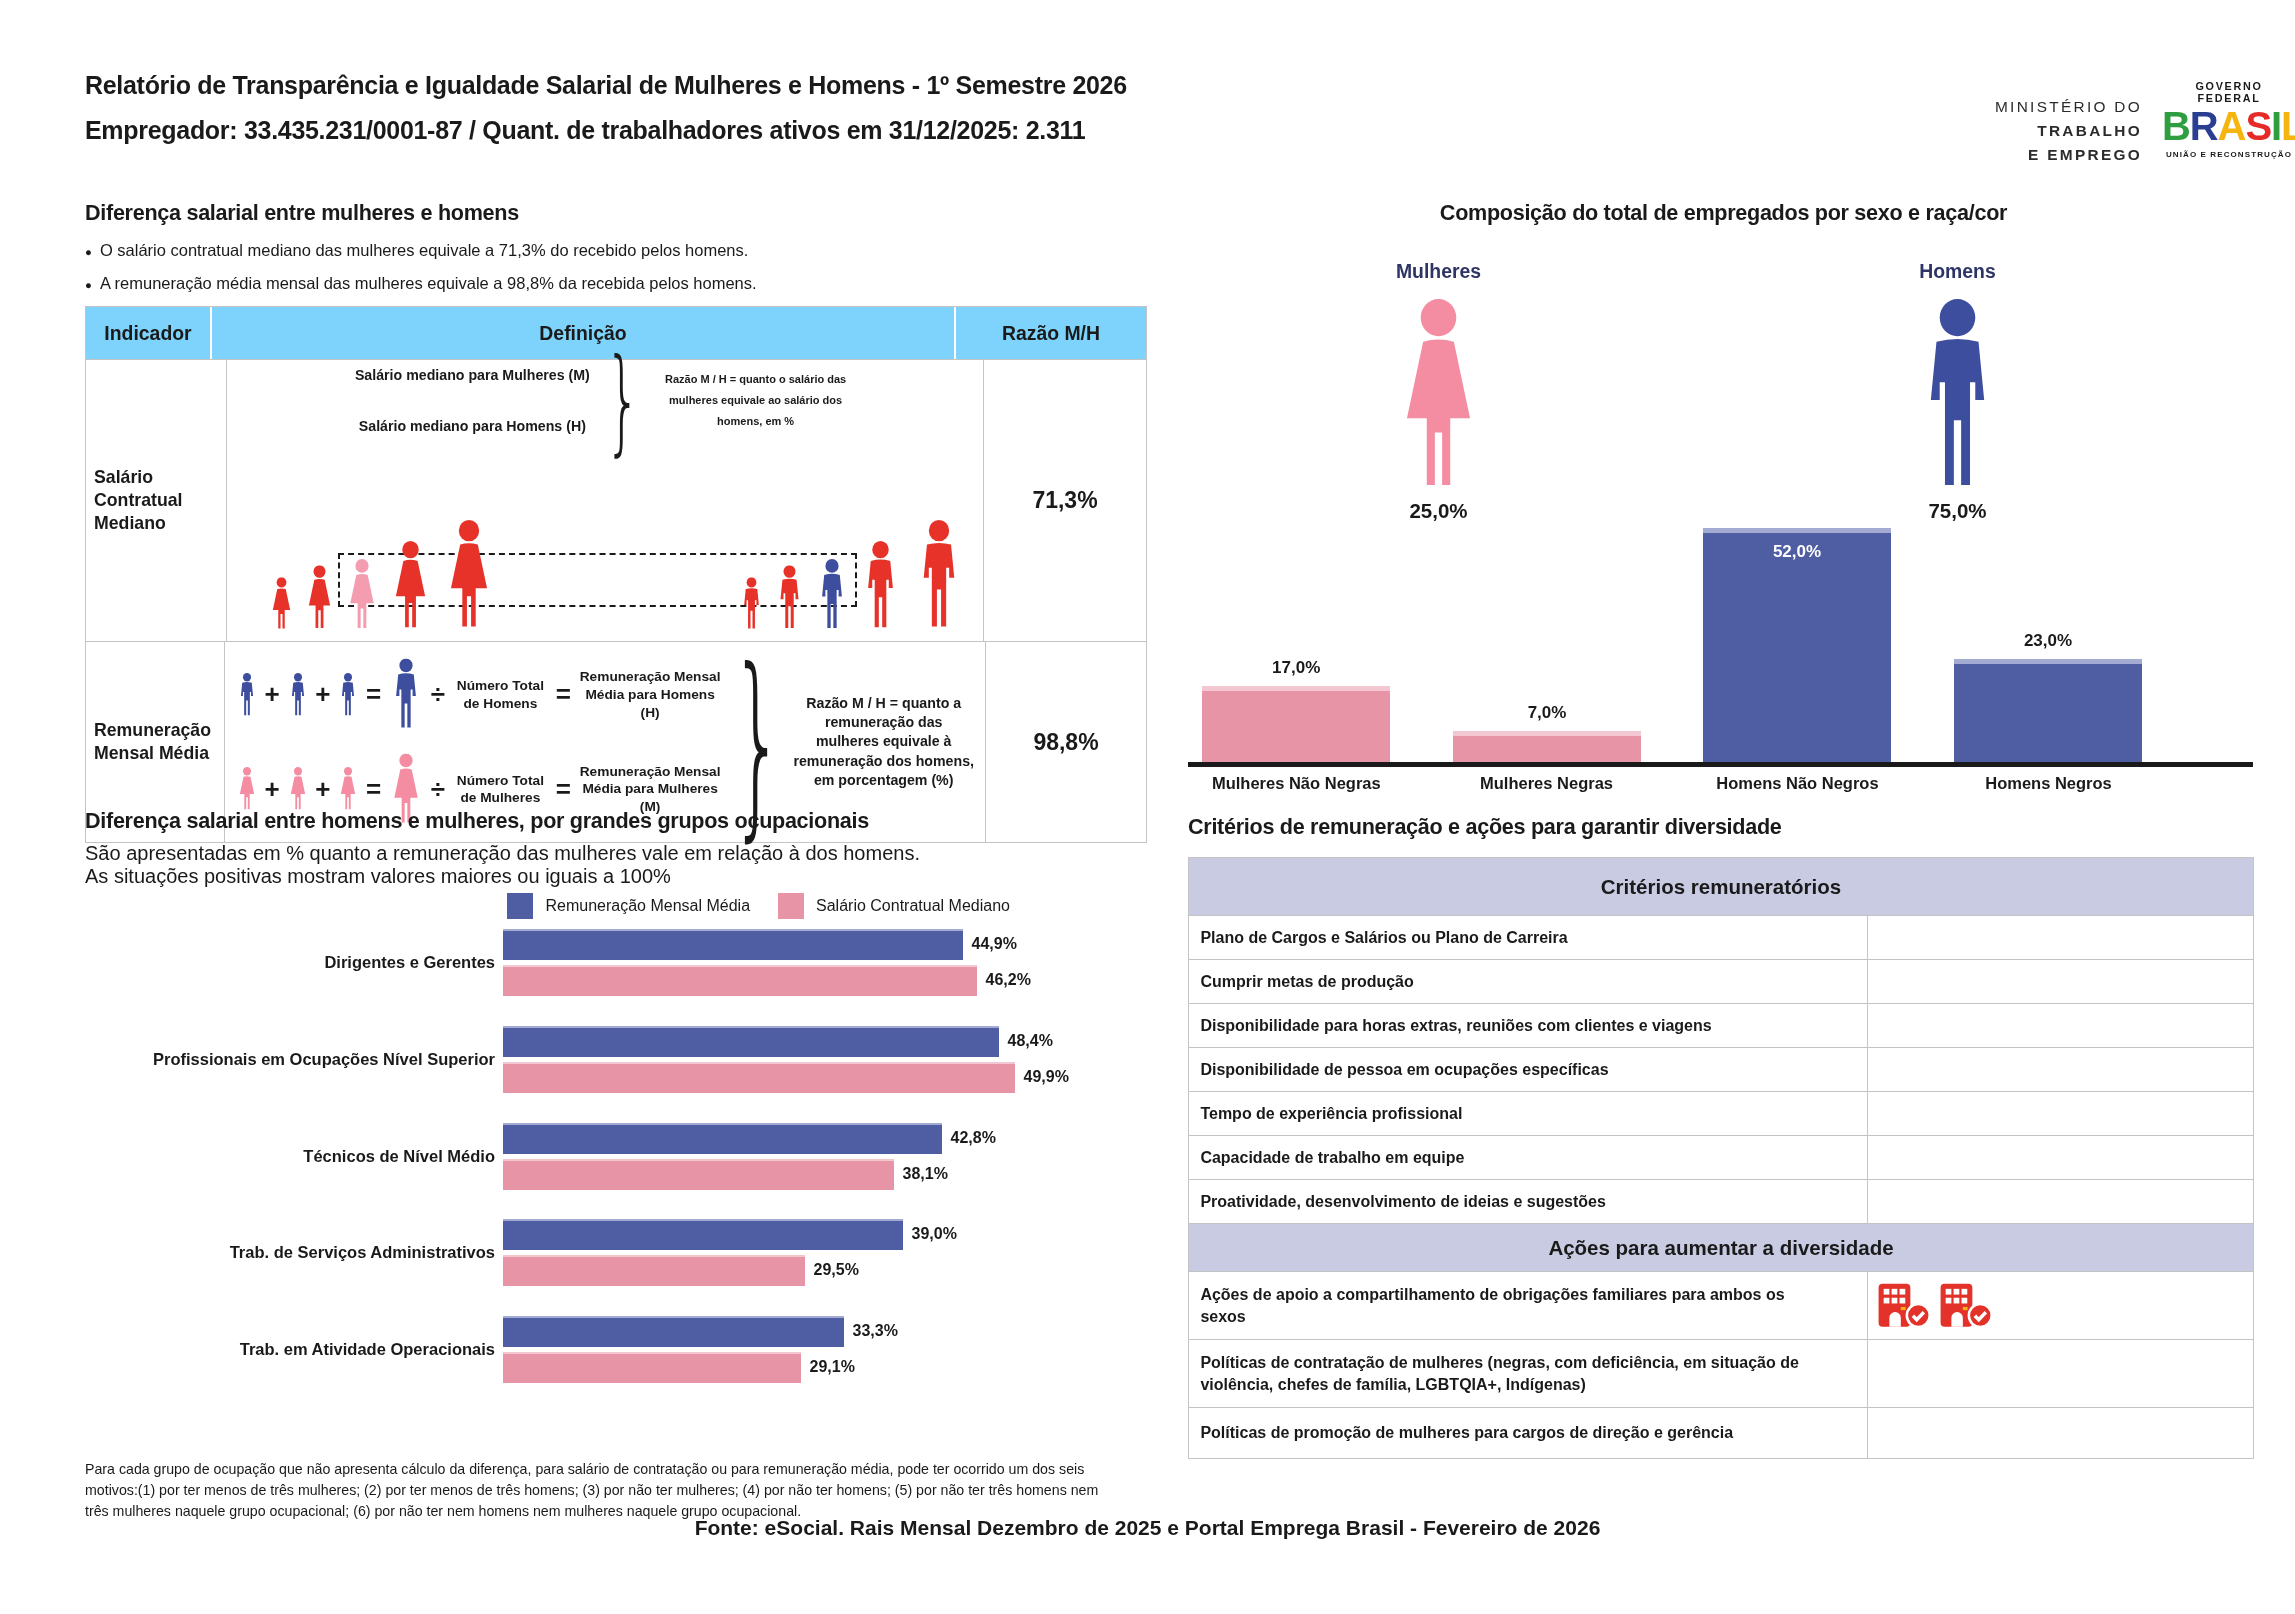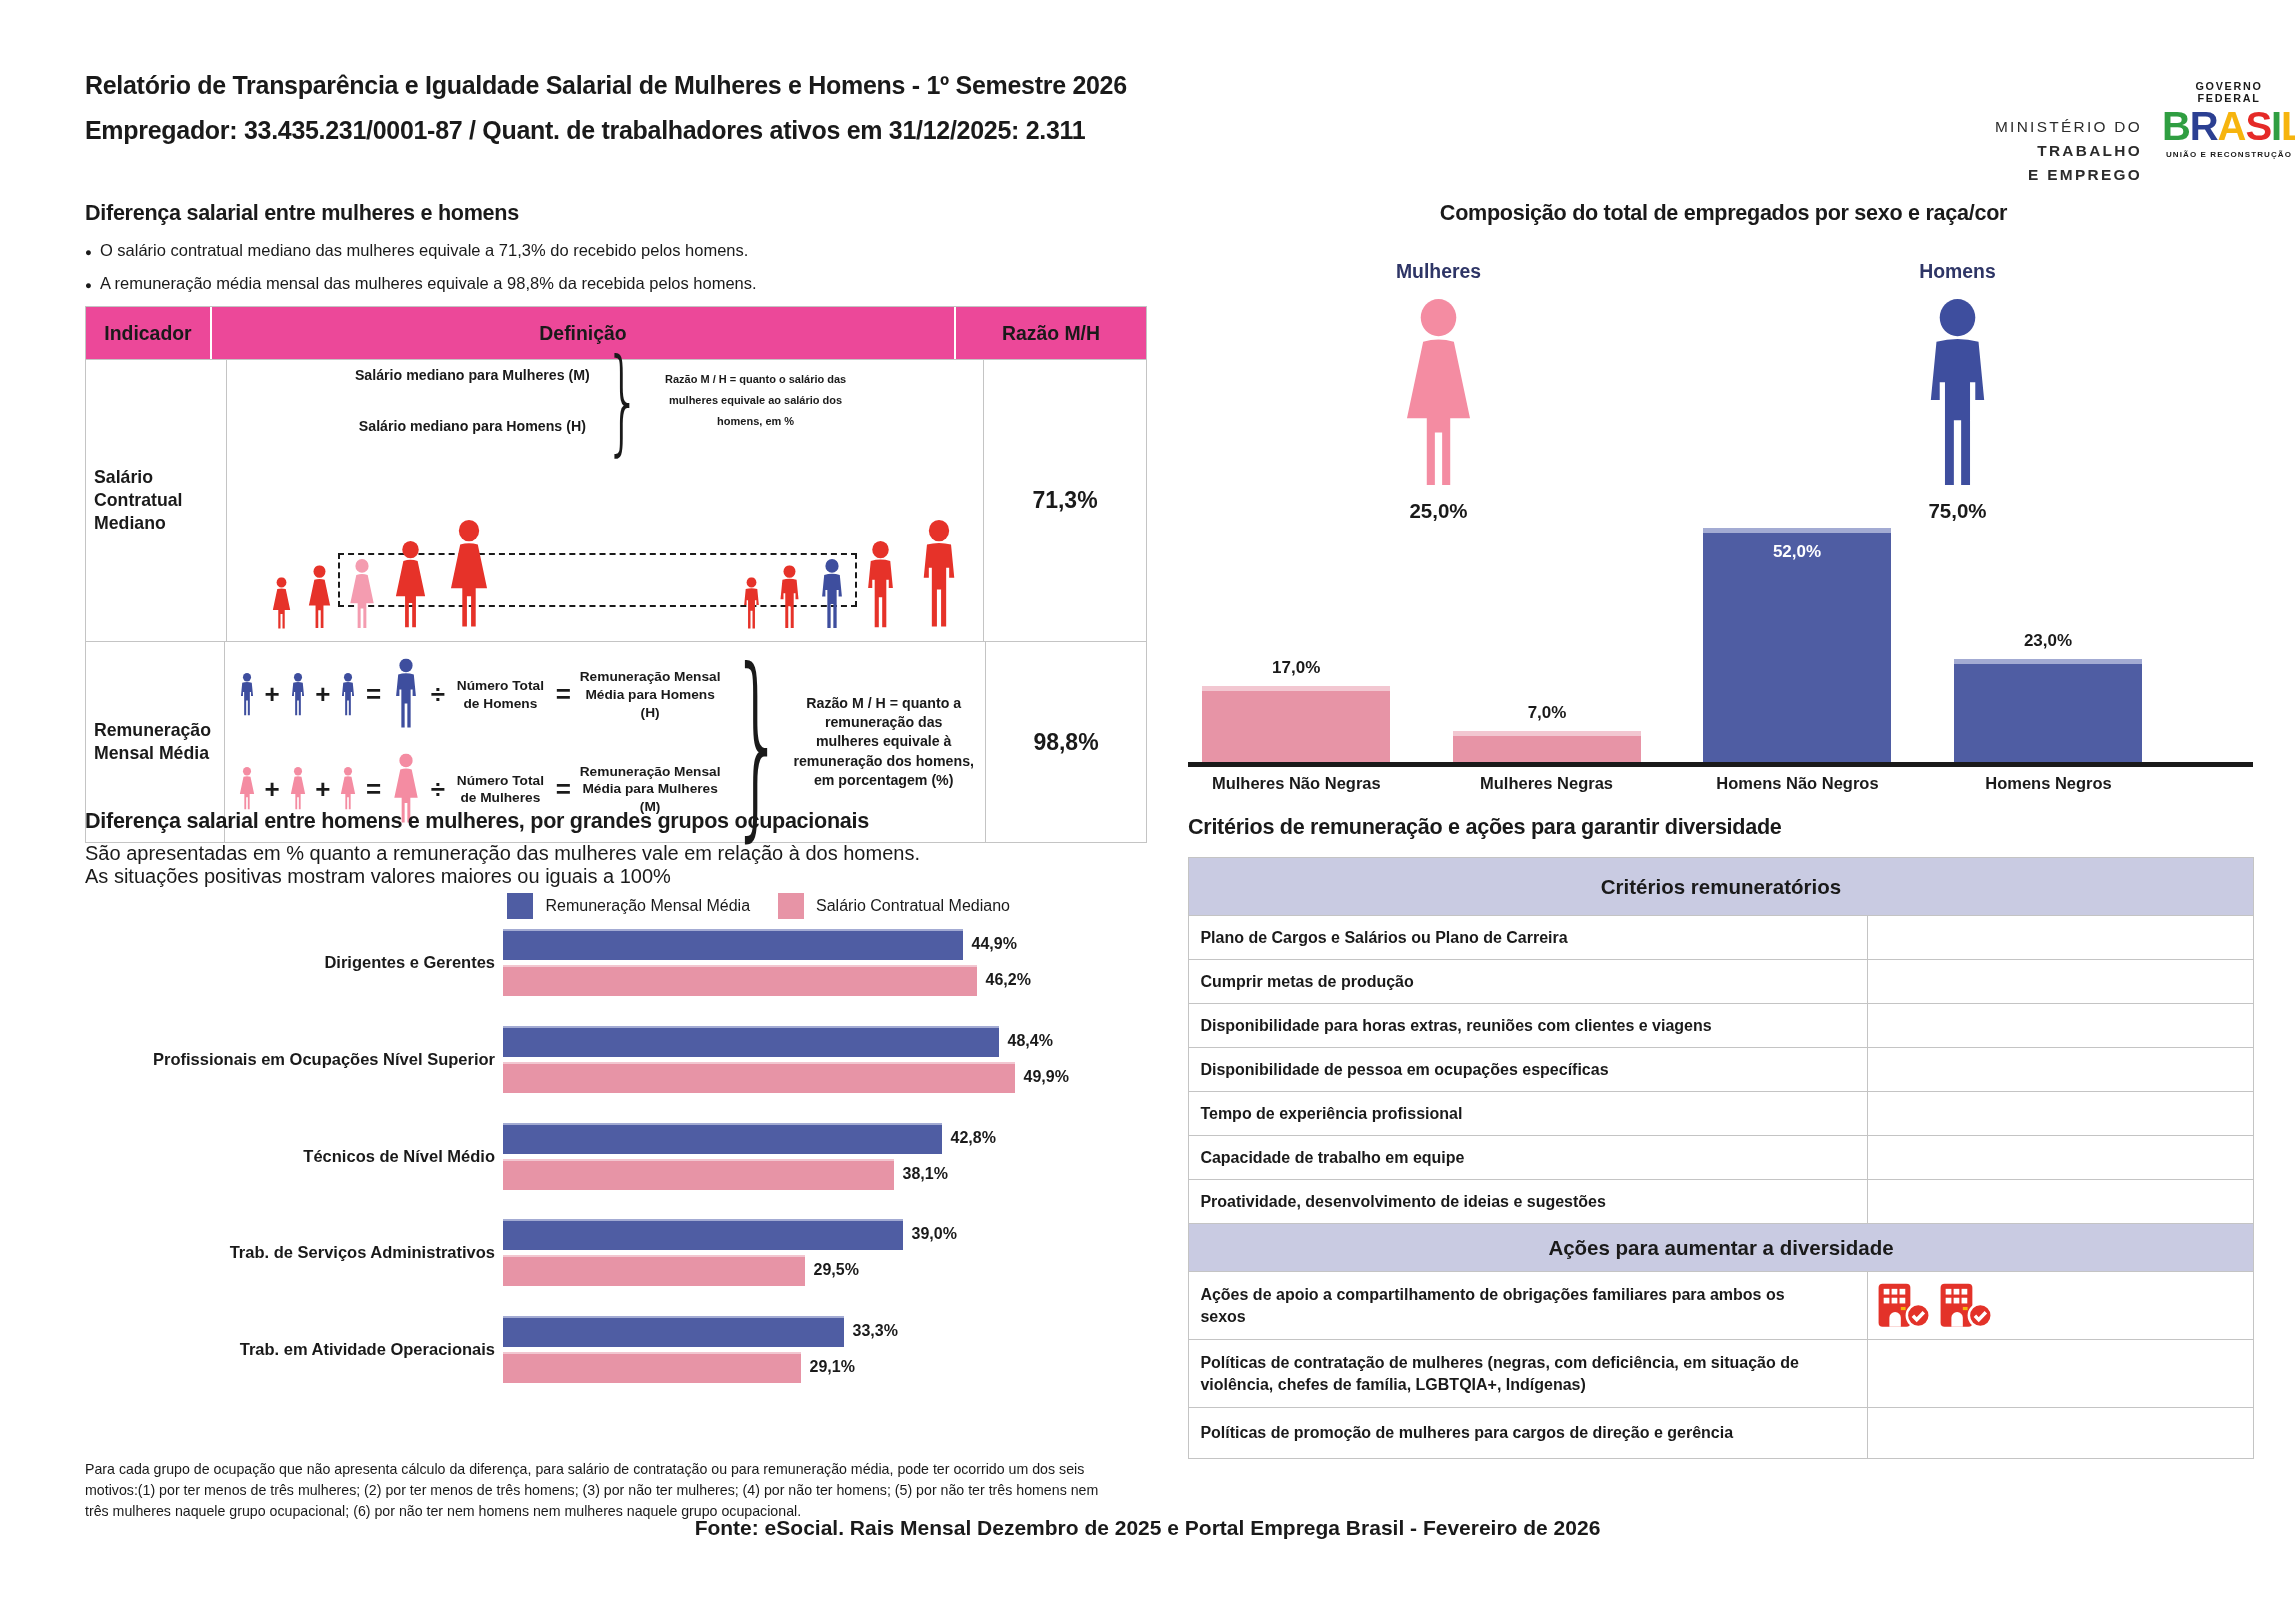--- a/index.html
+++ b/index.html
@@ -3,21 +3,21 @@
 <meta charset="utf-8">
 <style>
   html,body{margin:0;padding:0;background:#fff;}
   body{width:2295px;height:1615px;font-family:"Liberation Sans",sans-serif;color:#1a1a1a;}
   .page{position:relative;width:2295px;height:1615px;overflow:hidden;background:#fff;}
 
   
   .hdr{position:absolute;left:85px;top:71px;width:1709px;}
   .hdr .t1{font-size:25px;font-weight:bold;letter-spacing:-0.3px;}
   .hdr .t2{font-size:25px;font-weight:bold;letter-spacing:-0.3px;margin-top:16px;}
-  .ministry{position:absolute;left:1840px;top:115px;width:302px;text-align:right;color:#2b2b2b;}
+  .ministry{position:absolute;left:1840px;top:95px;width:302px;text-align:right;color:#2b2b2b;}
   .ministry .m1{font-size:15.4px;letter-spacing:2.3px;line-height:24px;}
   .ministry .m2,.ministry .m3{font-size:15.4px;font-weight:bold;letter-spacing:2.3px;line-height:24px;}
   .govlogo{position:absolute;left:2162px;top:80px;width:134px;text-align:center;}
   .govlogo .g1{font-size:10.8px;font-weight:800;letter-spacing:1.7px;color:#1a1a1a;}
   .govlogo .gname{font-size:40px;font-weight:900;letter-spacing:-1.1px;line-height:44px;}
   .govlogo .gname span:nth-child(1){color:#2F9E41;}
   .govlogo .gname span:nth-child(2){color:#2B3F92;}
   .govlogo .gname span:nth-child(3){color:#F6B40E;}
   .govlogo .gname span:nth-child(4){color:#E52A27;}
   .govlogo .gname span:nth-child(5){color:#2F9E41;}
@@ -26,21 +26,21 @@
 
   .sec-title{font-size:21.6px;font-weight:bold;letter-spacing:-0.3px;}
 
   
   .left{position:absolute;left:85px;top:200px;width:1062px;}
   .bullets{margin-top:15px;}
   .bullet{font-size:16.5px;margin:13.7px 0;display:flex;align-items:baseline;}
   .bullet .dot{font-size:11.4px;margin-right:8px;}
 
   .gaptable{margin-top:13.7px;border:1.7px solid #C4C4C4;}
-  .gt-head{display:flex;background:#ec4899;font-weight:bold;font-size:19.4px;}
+  .gt-head{display:flex;background:#7dd3fc;font-weight:bold;font-size:19.4px;}
   .gt-head>div{display:flex;align-items:center;justify-content:center;height:52px;}
   .gt-ci{width:124px;border-right:2.3px solid #fff;}
   .gt-cd{flex:1;border-right:2.3px solid #fff;}
   .gt-cr{width:190px;}
   .gt-row{display:flex;border-top:1.7px solid #C4C4C4;background:#fff;}
   .gt-ind{width:124px;padding:9px 8px;font-weight:bold;font-size:17.7px;display:flex;align-items:center;line-height:23px;}
   .gt-def{flex:1;border-left:1.7px solid #C4C4C4;border-right:1.7px solid #C4C4C4;position:relative;padding:4.6px 10.3px;}
   .gt-rat{width:162px;display:flex;align-items:center;justify-content:center;font-size:23px;font-weight:bold;}
 
   .def1-top{display:flex;align-items:center;justify-content:center;margin-top:2.3px;}

